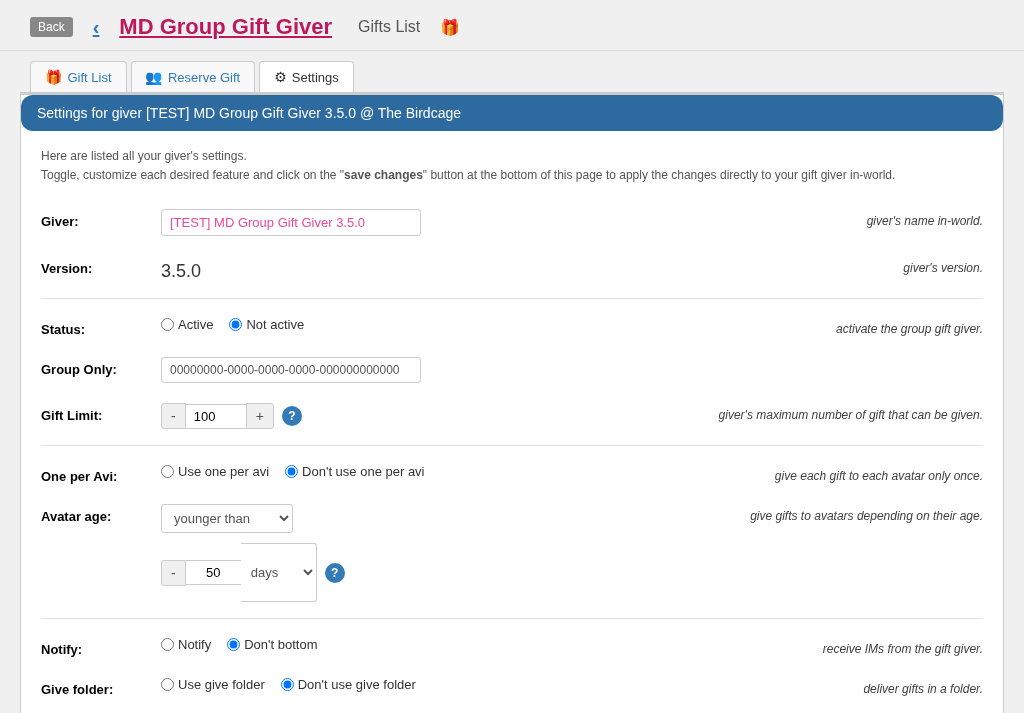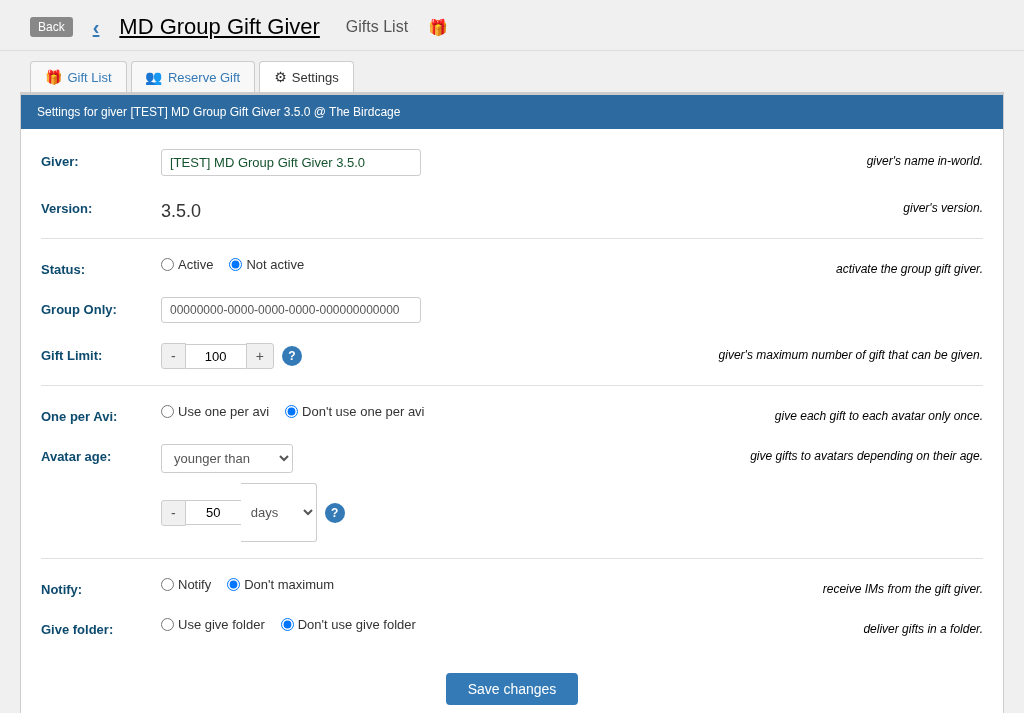--- a/index.html
+++ b/index.html
@@ -33,23 +33,23 @@
       font-size: 12px;
       cursor: pointer;
     }
     .chevron-left {
       color: #337ab7;
       font-size: 20px;
       font-weight: bold;
       text-decoration: underline;
     }
     .page-title {
-      color: #000000;
+      color: #be185d;
       font-size: 22px;
-      font-weight: normal;
+      font-weight: bold;
       text-decoration: underline;
     }
     .subtitle {
       color: #555;
       font-size: 16px;
       margin-left: 6px;
     }
     .gift-icon {
       font-size: 16px;
     }
@@ -87,22 +87,23 @@
       background: white;
       margin: 0 20px 20px 20px;
       border: 1px solid #ccc;
       border-top: 3px solid #ccc;
       padding: 0;
     }
     .settings-header {
       background: #2d6a9f;
       color: white;
       padding: 10px 16px;
-      font-size: 12px;
+      font-size: 14px;
       font-weight: normal;
+      border-radius: 12px;
     }
     .settings-body {
       padding: 16px 20px;
     }
     .intro-text {
       font-size: 12px;
       color: #555;
       margin-bottom: 20px;
       line-height: 1.6;
     }
@@ -114,46 +115,46 @@
       align-items: flex-start;
       margin-bottom: 12px;
       padding: 4px 0;
     }
     .form-label {
       width: 120px;
       min-width: 120px;
       font-weight: bold;
       font-size: 13px;
       padding-top: 5px;
-      color: #0c4a6e;
+      color: #000000;
     }
     .form-control-area {
       flex: 1;
       display: flex;
       align-items: center;
       gap: 8px;
       flex-wrap: wrap;
     }
     .form-hint {
       margin-left: auto;
-      color: #000000;
+      color: #404040;
       font-style: italic;
       font-size: 12px;
       max-width: 300px;
       text-align: left;
       padding-top: 5px;
     }
     
     .text-input {
       border: 1px solid #ccc;
       border-radius: 3px;
       padding: 5px 8px;
       font-size: 13px;
       width: 260px;
-      color: #14532d;
+      color: #ec4899;
     }
     .version-value {
       font-size: 18px;
       color: #333;
       padding-top: 5px;
     }
     
     .radio-group {
       display: flex;
       align-items: flex-start;
@@ -194,21 +195,20 @@
     }
     .stepper-btn:last-child {
       border-radius: 0 3px 3px 0;
     }
     .stepper-input {
       border: 1px solid #ccc;
       border-left: none;
       border-right: none;
       padding: 4px 8px;
       width: 60px;
-      text-align: center;
       font-size: 13px;
     }
     .help-icon {
       display: inline-flex;
       align-items: center;
       justify-content: center;
       width: 20px;
       height: 20px;
       background: #337ab7;
       color: white;
@@ -314,20 +314,24 @@
   </div>
 
   <div class="main-content">
 
     <div class="settings-header">
       <span>Settings for giver [TEST] MD Group Gift Giver 3.5.0 @ The Birdcage</span>
     </div>
 
     <div class="settings-body">
 
+      <div class="intro-text">
+        <div>Here are listed all your giver's settings.</div>
+        <div>Toggle, customize each desired feature and click on the "<strong>save changes</strong>" button at the bottom of this page to apply the changes directly to your gift giver in-world.</div>
+      </div>
 
       <div class="form-row">
         <div class="form-label">Giver:</div>
         <div class="form-control-area">
           <input class="text-input" type="text" value="[TEST] MD Group Gift Giver 3.5.0" style="">
         </div>
         <div class="form-hint">giver's name in-world.</div>
       </div>
 
       <div class="form-row">
@@ -424,21 +428,21 @@
       <div class="form-row">
         <div class="form-label">Notify:</div>
         <div class="form-control-area">
           <div class="radio-group">
             <label class="radio-label">
               <input type="radio" name="notify" style="">
               <span>Notify</span>
             </label>
             <label class="radio-label">
               <input type="radio" name="notify" checked="" style="">
-              <span>Don't maximum</span>
+              <span>Don't bottom</span>
             </label>
           </div>
         </div>
         <div class="form-hint">receive IMs from the gift giver.</div>
       </div>
 
       <div class="form-row">
         <div class="form-label">Give folder:</div>
         <div class="form-control-area">
           <div class="radio-group">

